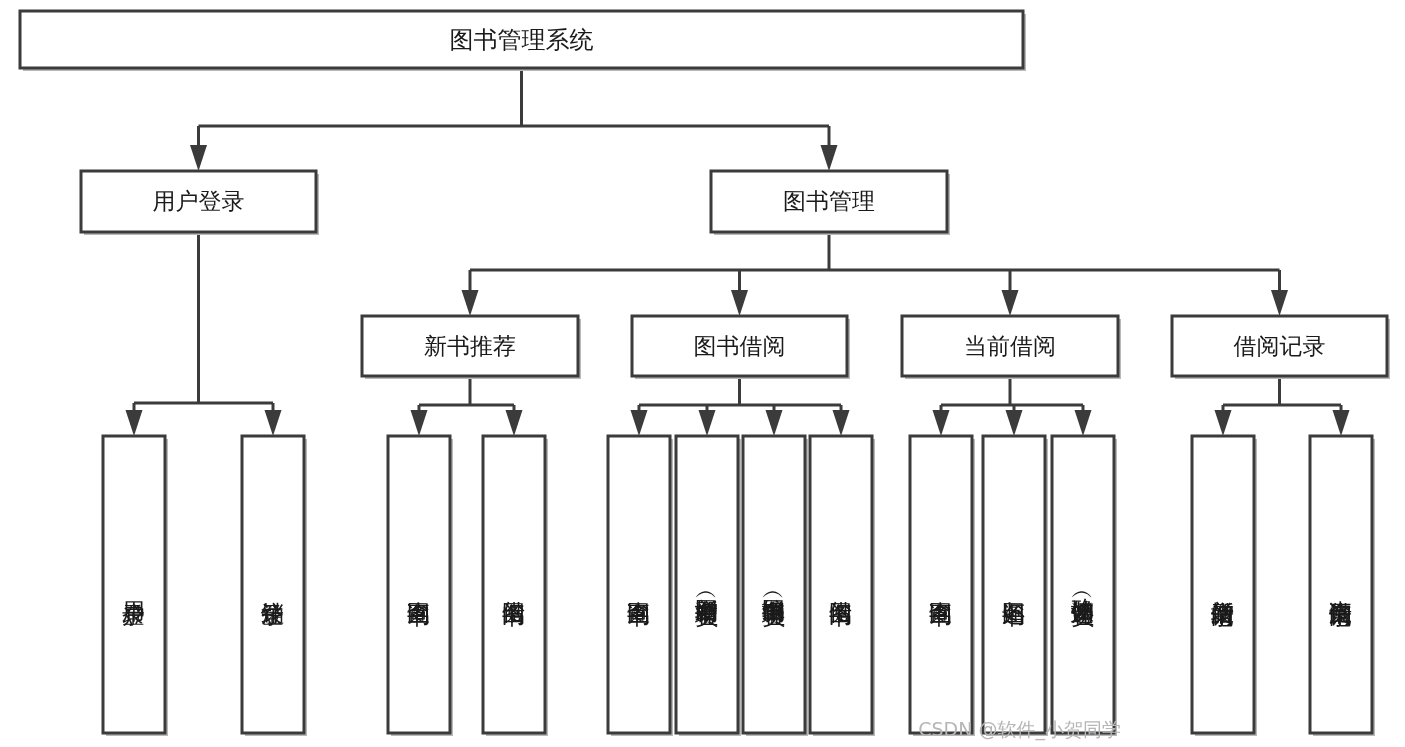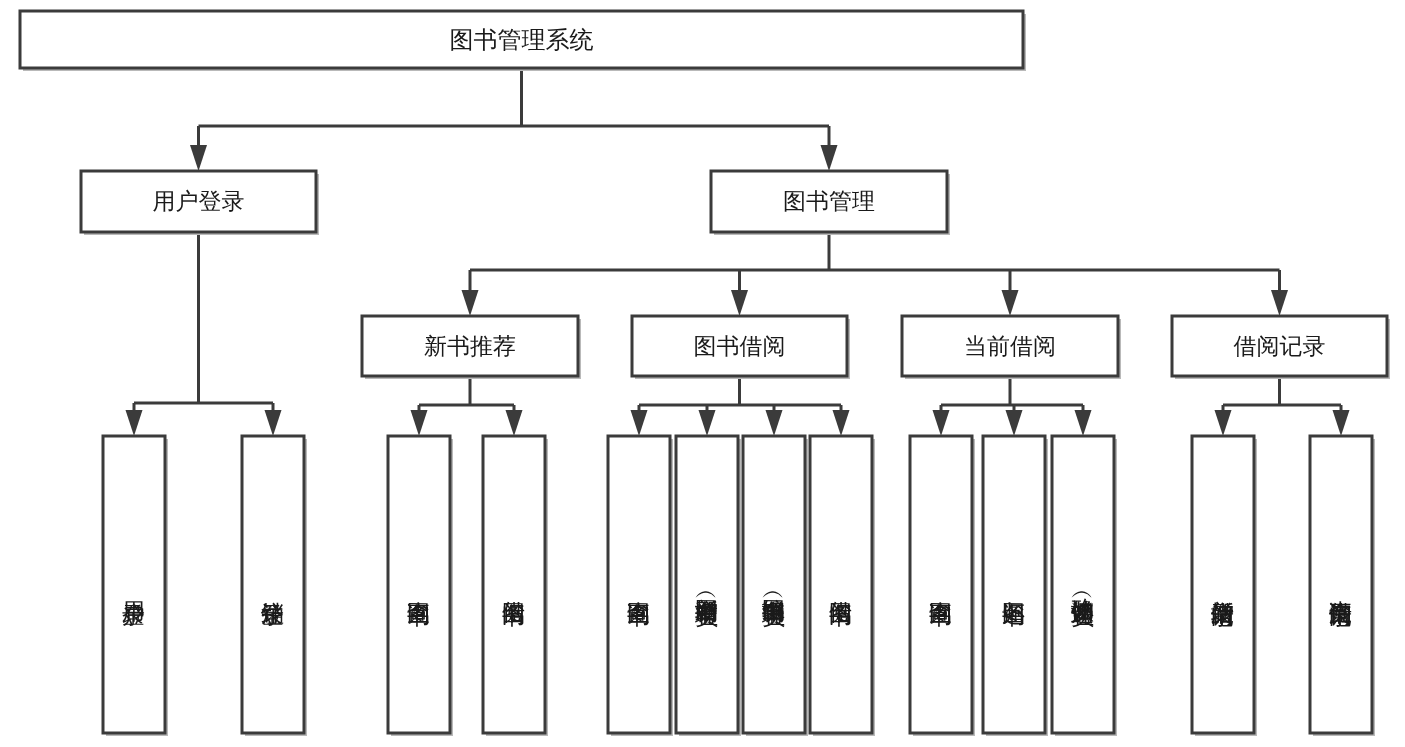--- a/index.html
+++ b/index.html
@@ -198,13 +198,14 @@
       <div class="vlabel-wrap" style="left: 1052px; top: 436px; width: 62px; height: 297px;">
         <span class="vlabel-text">确认归还（管理员）</span>
       </div>
       <div class="vlabel-wrap" style="left: 1192px; top: 436px; width: 62px; height: 297px;">
         <span class="vlabel-text">新增借阅记录</span>
       </div>
       <div class="vlabel-wrap" style="left: 1310px; top: 436px; width: 62px; height: 297px;">
         <span class="vlabel-text">查询借阅记录</span>
       </div>
     </div>
+  <div id="watermark">CSDN @软件_小贺同学</div>
 </div>
 
 </body></html>

